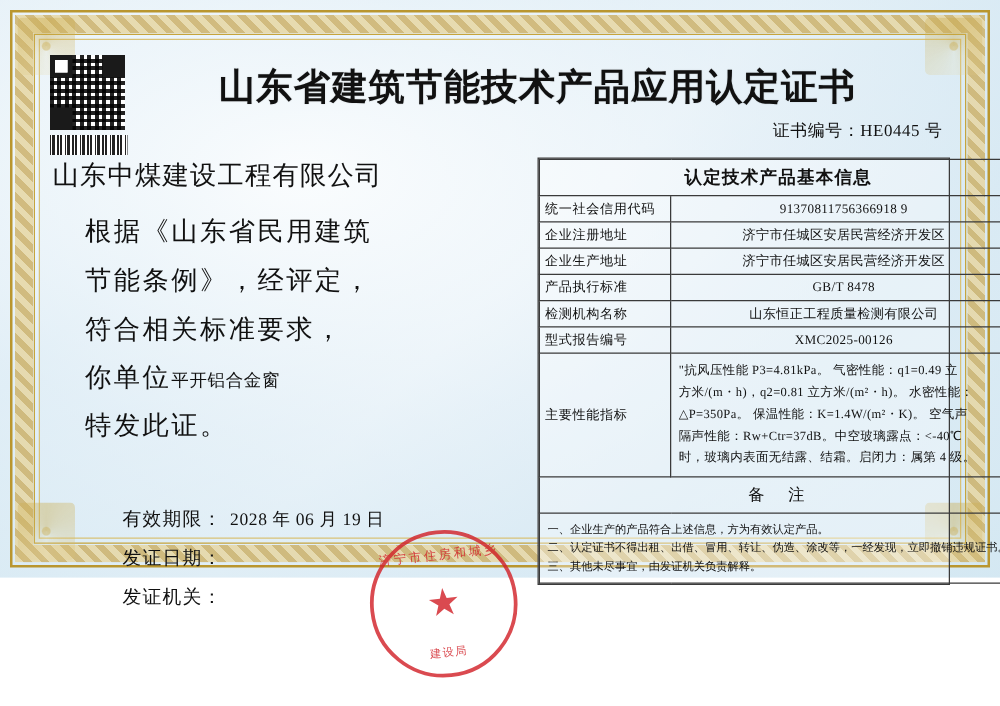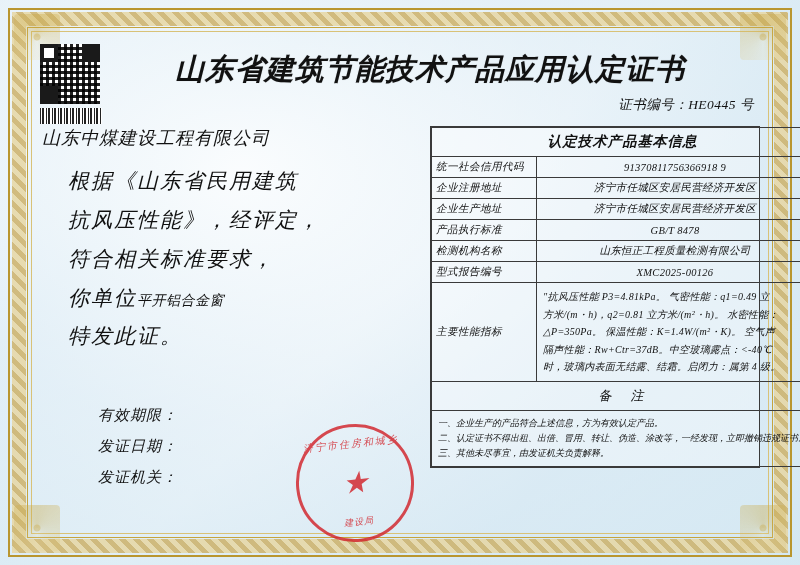--- a/index.html
+++ b/index.html
@@ -9,26 +9,25 @@
   body {
     width: 800px;
     height: 565px;
     overflow: hidden;
     font-family: "Liberation Sans", sans-serif;
     background: #ffffff;
   }
   .certificate {
     position: relative;
     width: 800px;
-    height: 565px;
+    height: 462px;
     box-sizing: border-box;
     background:
       radial-gradient(ellipse at 30% 30%, rgba(255,255,255,0.85), rgba(229,240,247,0.6) 45%, rgba(205,228,240,0.75) 100%),
       linear-gradient(135deg, #eaf4fa 0%, #dbecf6 25%, #eef6fb 50%, #d9eaf5 75%, #eaf4fa 100%);
-    font-style: italic;
   }
   
   .frame-outer {
     position: absolute;
     left: 8px; top: 8px; right: 8px; bottom: 8px;
     border: 2px solid #b9962f;
     box-sizing: border-box;
   }
   .frame-band {
     position: absolute;
@@ -137,21 +136,21 @@
 
   
   .left-col {
     position: absolute;
     left: 8px;
     top: 92px;
     width: 370px;
   }
   .company {
     font-family: "Liberation Serif", serif;
-    font-size: 18px;
+    font-size: 21px;
     color: #111;
     letter-spacing: 1px;
     margin-bottom: 12px;
   }
   .body-line {
     font-family: "Liberation Serif", serif;
     font-size: 21px;
     color: #111;
     letter-spacing: 2px;
     line-height: 1.85;
@@ -306,31 +305,32 @@
 
     <div class="title">山东省建筑节能技术产品应用认定证书</div>
 
     <div class="cert-no">
       <span>证书编号：</span><span>HE0445 号</span>
     </div>
 
     <div class="left-col">
       <div class="company">山东中煤建设工程有限公司</div>
       <div class="body-line">根据《山东省民用建筑</div>
-      <div class="body-line">抗风压性能》，经评定，</div>
+      <div class="body-line">节能条例》，经评定，</div>
       <div class="body-line">符合相关标准要求，</div>
       <div class="body-line">
         <span>你单位</span><span class="sub">平开铝合金窗</span>
       </div>
       <div class="body-line">特发此证。</div>
     </div>
 
     <div class="meta">
       <div class="meta-row">
         <span class="meta-label">有效期限：</span>
+        <span class="meta-value">2028 年 06 月 19 日</span>
       </div>
       <div class="meta-row">
         <span class="meta-label">发证日期：</span>
       </div>
       <div class="meta-row">
         <span class="meta-label">发证机关：</span>
       </div>
     </div>
 
     <div class="seal">

